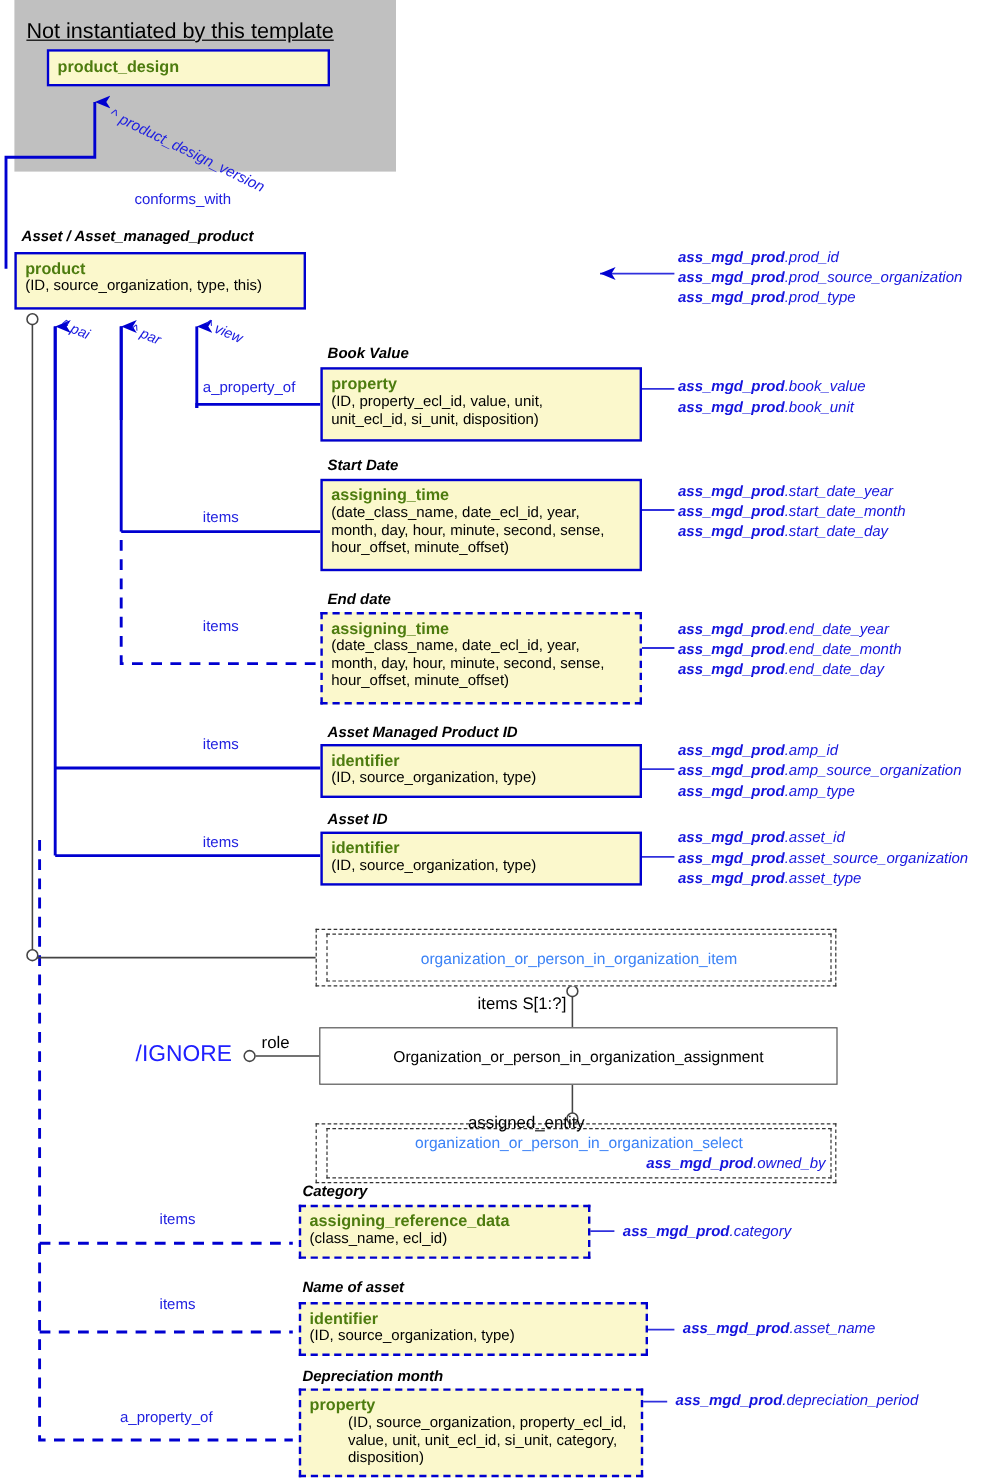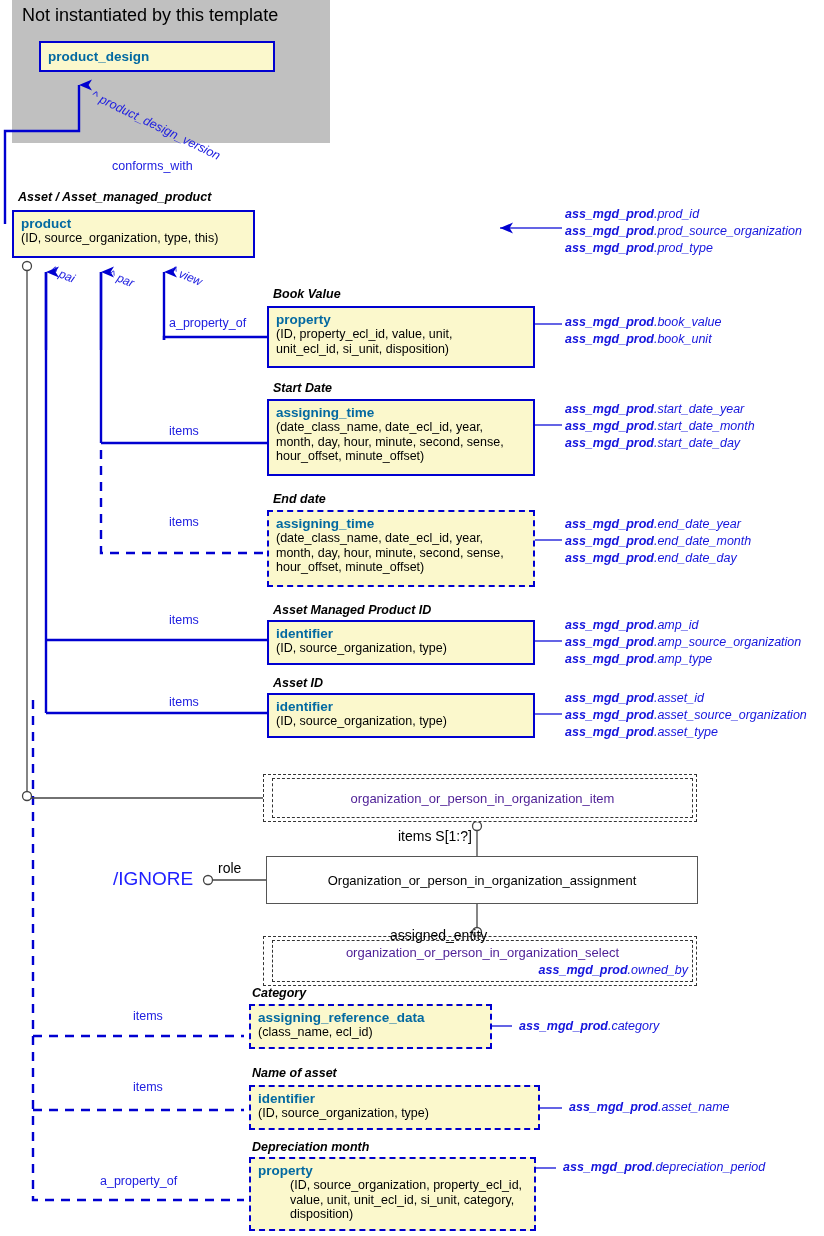--- a/index.html
+++ b/index.html
@@ -1,49 +1,49 @@
 <!DOCTYPE html>
 <html><head>
 <meta charset="utf-8">
 <style>
   html,body{margin:0;padding:0;background:#fff;}
   body{font-family:"Liberation Sans",sans-serif;}
   #root{position:relative;width:824px;height:1236px;overflow:hidden;background:#fff;}
   #svg-layer{position:absolute;left:0;top:0;width:824px;height:1236px;}
   .ebox{position:absolute;box-sizing:border-box;background:#fbf8cc;border:2.5px solid #0000d0;}
   .ebox.dashed{border-style:dashed;}
-  .ebox .ename{font-weight:bold;font-size:13.5px;color:#0369a1;line-height:15px;}
+  .ebox .ename{font-weight:bold;font-size:13.5px;color:#4d7c0f;line-height:15px;}
   .ebox .eattrs{font-size:12.5px;color:#000;line-height:14.5px;}
   .ebox .pad{padding:4px 0 2px 7px;}
   .plainbox{position:absolute;box-sizing:border-box;background:#fff;border:1.3px solid #555;
             display:flex;align-items:center;justify-content:center;font-size:13px;color:#000;}
   .selbox{position:absolute;box-sizing:border-box;background:#fff;border:1.5px dashed #333;}
   .selbox .inner{position:absolute;left:8px;top:3px;right:3px;bottom:3px;border:1.5px dashed #333;
                  display:flex;flex-direction:column;align-items:center;justify-content:center;}
-  .selbox .t1{font-size:13px;color:#4c1d95;}
+  .selbox .t1{font-size:13px;color:#3b82f6;}
   .caption{position:absolute;font-style:italic;font-weight:bold;font-size:12.5px;color:#000;white-space:nowrap;}
   .rellbl{position:absolute;font-size:12.5px;color:#2020e0;white-space:nowrap;}
   .blklbl{position:absolute;font-size:14px;color:#000;white-space:nowrap;}
   .ann{position:absolute;font-size:12.5px;color:#1515dd;white-space:nowrap;font-style:italic;}
   .ann b{font-style:italic;font-weight:bold;}
   .graybox{position:absolute;background:#c0c0c0;}
   .graytitle{position:absolute;font-size:18px;color:#000;white-space:nowrap;}
   .ignore{position:absolute;font-size:19px;color:#2020ff;white-space:nowrap;}
   .rot{position:absolute;color:#2020e0;font-size:12.5px;white-space:nowrap;
        transform-origin:0 0;font-style:italic;}
   .rotsm{position:absolute;color:#2020e0;font-size:12px;white-space:nowrap;
        transform-origin:0 0;font-style:italic;}
 </style>
 </head>
 <body>
 
 <div id="root">
 
   <div class="graybox" style="left:12px;top:0px;width:318px;height:143px;"></div>
-  <div class="graytitle" style="left:22px;top:5px;">Not instantiated by this template</div>
+  <div class="graytitle" style="left:22px;top:16px;text-decoration:underline;">Not instantiated by this template</div>
 
   <svg id="svg-layer" viewBox="0 0 824 1236">
     <defs>
       <marker id="bluearrow" markerWidth="14" markerHeight="12" refX="13" refY="6" orient="auto" markerUnits="userSpaceOnUse">
         <path d="M13,6 L0,0.6 L3.4,6 L0,11.4 Z" fill="#0000d0"></path>
       </marker>
       <marker id="bluearrowup" markerWidth="13" markerHeight="14" refX="6.5" refY="1" orient="auto" markerUnits="userSpaceOnUse">
         <path d="M6.5,1 L1.1,14 L6.5,10.6 L11.9,14 Z" fill="#0000d0"></path>
       </marker>
     </defs>

